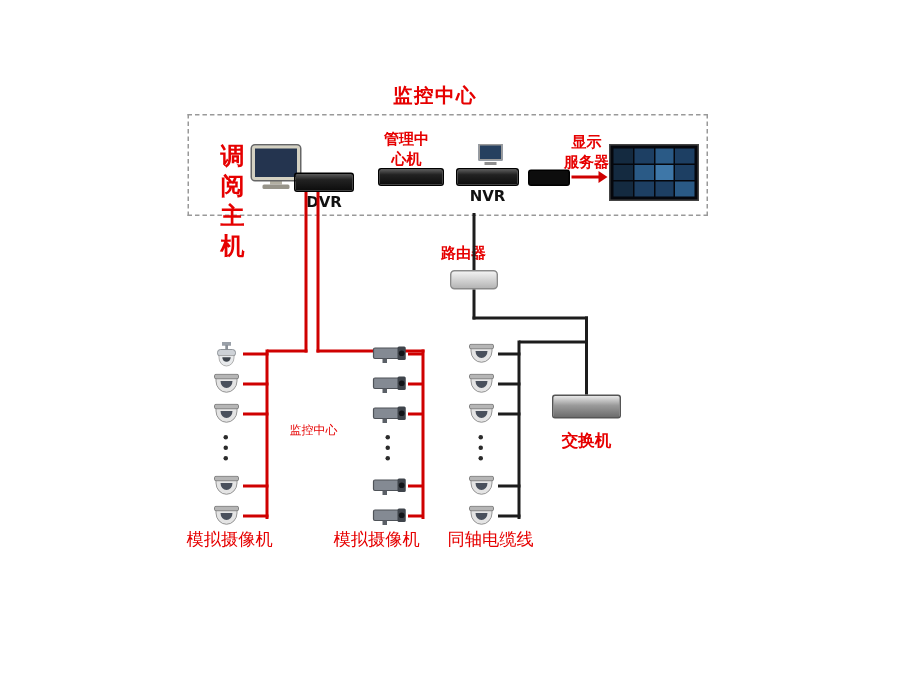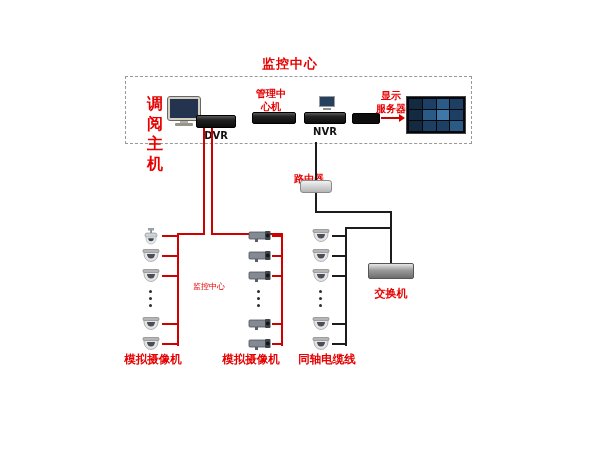--- a/index.html
+++ b/index.html
@@ -13,21 +13,21 @@
               border:1px dashed #999;}
 
   
   .ln{position:absolute;}
   .ln.red{background:var(--c-red_line,#cf0000);}
   .ln.blk{background:var(--c-black_line,#1c1c1c);}
 
   
   .red-label{position:absolute;color:var(--c-label,#e60000);font-weight:bold;text-align:center;}
   .ml{white-space:pre-line;line-height:1.25;}
-  .col-label{position:absolute;color:var(--c-label,#e60000);font-weight:bold;
+  .col-label{position:absolute;color:var(--c-label,#e60000);font-weight:normal;
              font-size:11.5px;text-align:center;}
   .dev-label{position:absolute;color:#111;font-weight:bold;font-size:10px;text-align:center;}
   .tiny-label{position:absolute;color:var(--c-label,#e60000);font-size:8px;white-space:nowrap;}
 
   
   .dev{position:absolute;border-radius:2px;box-sizing:border-box;}
   .dev.dark{background:linear-gradient(#5a5a5a 0%,#222 35%,#0d0d0d 100%);border:1px solid #000;}
   .dev.black{background:#0d0d0d;border:1px solid #000;}
   .dev.light{background:linear-gradient(#f2f2f2,#b5b5b5);border:1px solid #8a8a8a;border-radius:3px;}
   .dev.metal{background:linear-gradient(180deg,#e8e8e8,#9a9a9a 45%,#6d6d6d);border:1px solid #555;}
@@ -115,21 +115,21 @@
       <i></i>
       <i></i>
       <i></i>
       <i></i>
       <i></i>
       <i></i>
       <i></i>
       <i></i>
   </div>
 
-  <div class="red-label" style="left:292px;top:172px;width:34px;font-size:10px">路由器</div>
+  <div class="red-label" style="left:292px;top:162px;width:34px;font-size:10px">路由器</div>
   <div class="dev light" style="left:300px;top:180px;width:32px;height:13px"></div>
 
   <div class="dev metal" style="left:368px;top:263px;width:46px;height:16px"></div>
   <div class="red-label" style="left:369px;top:286px;width:44px;font-size:11px">交换机</div>
 
   <div class="tiny-label" style="left:193px;top:281px">监控中心</div>
 
   <div class="ln red" style="left:203px;top:128px;width:2px;height:107px"></div>
   <div class="ln red" style="left:178px;top:233px;width:27px;height:2px"></div>
   <div class="ln red" style="left:177px;top:233px;width:2px;height:113px"></div>

